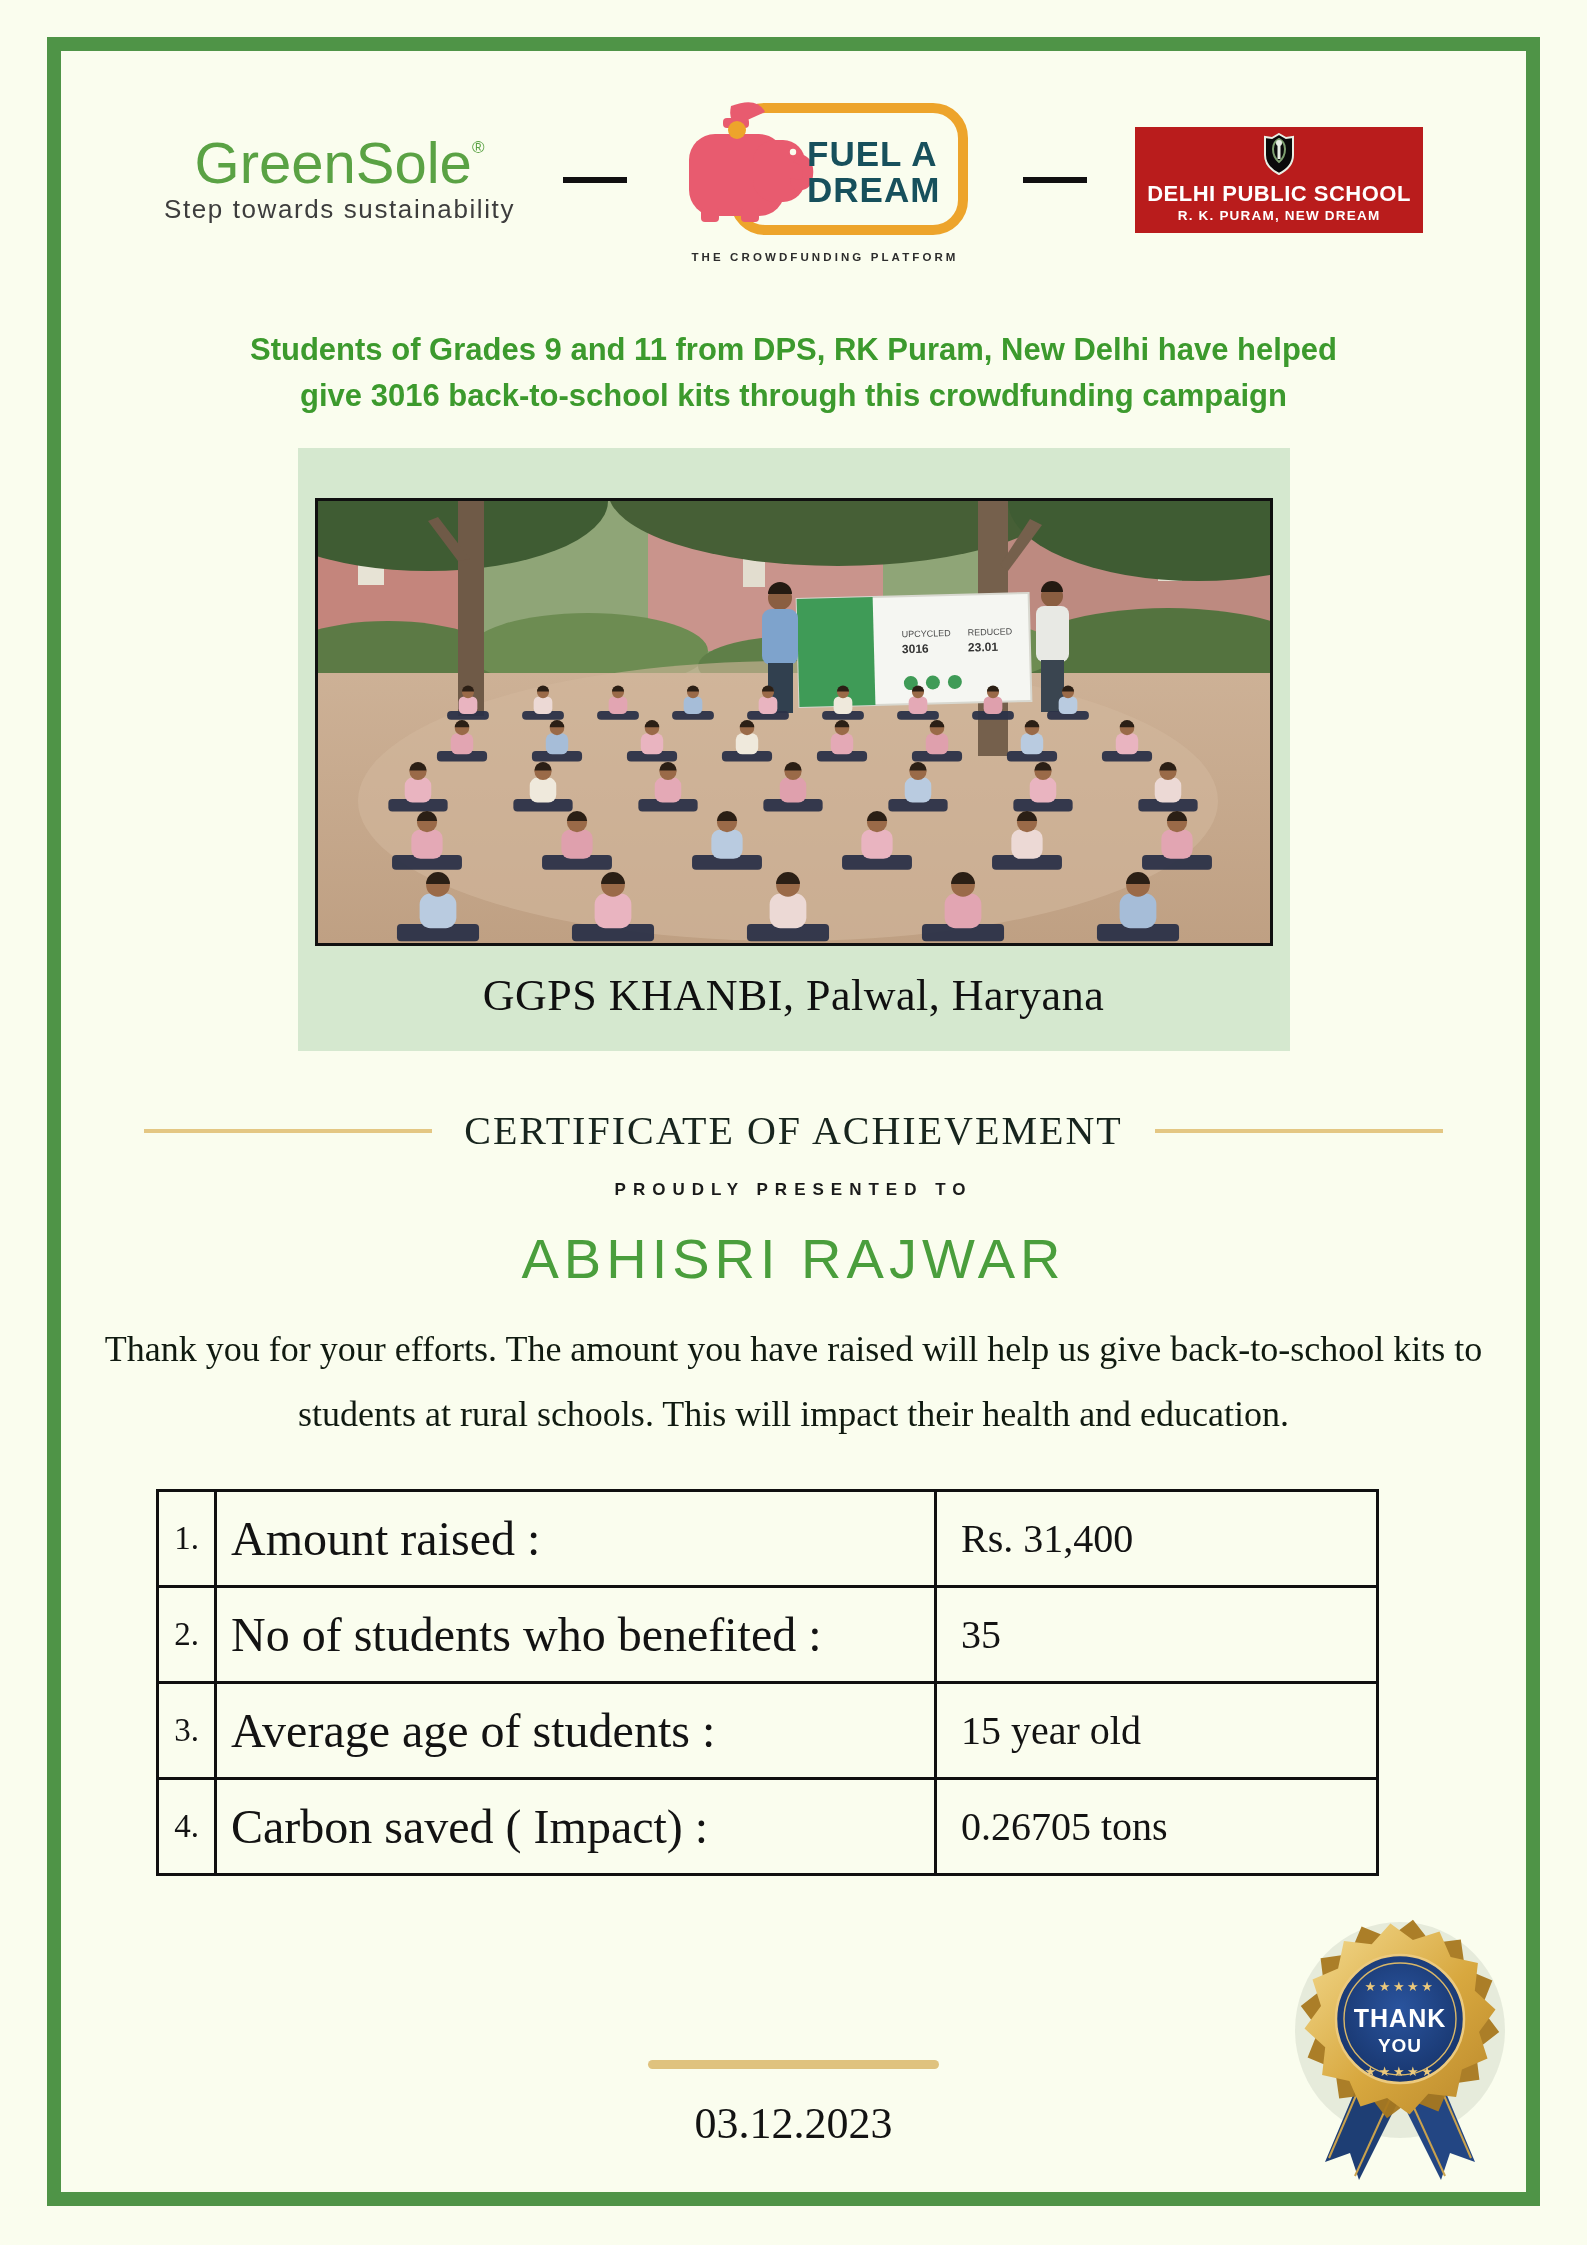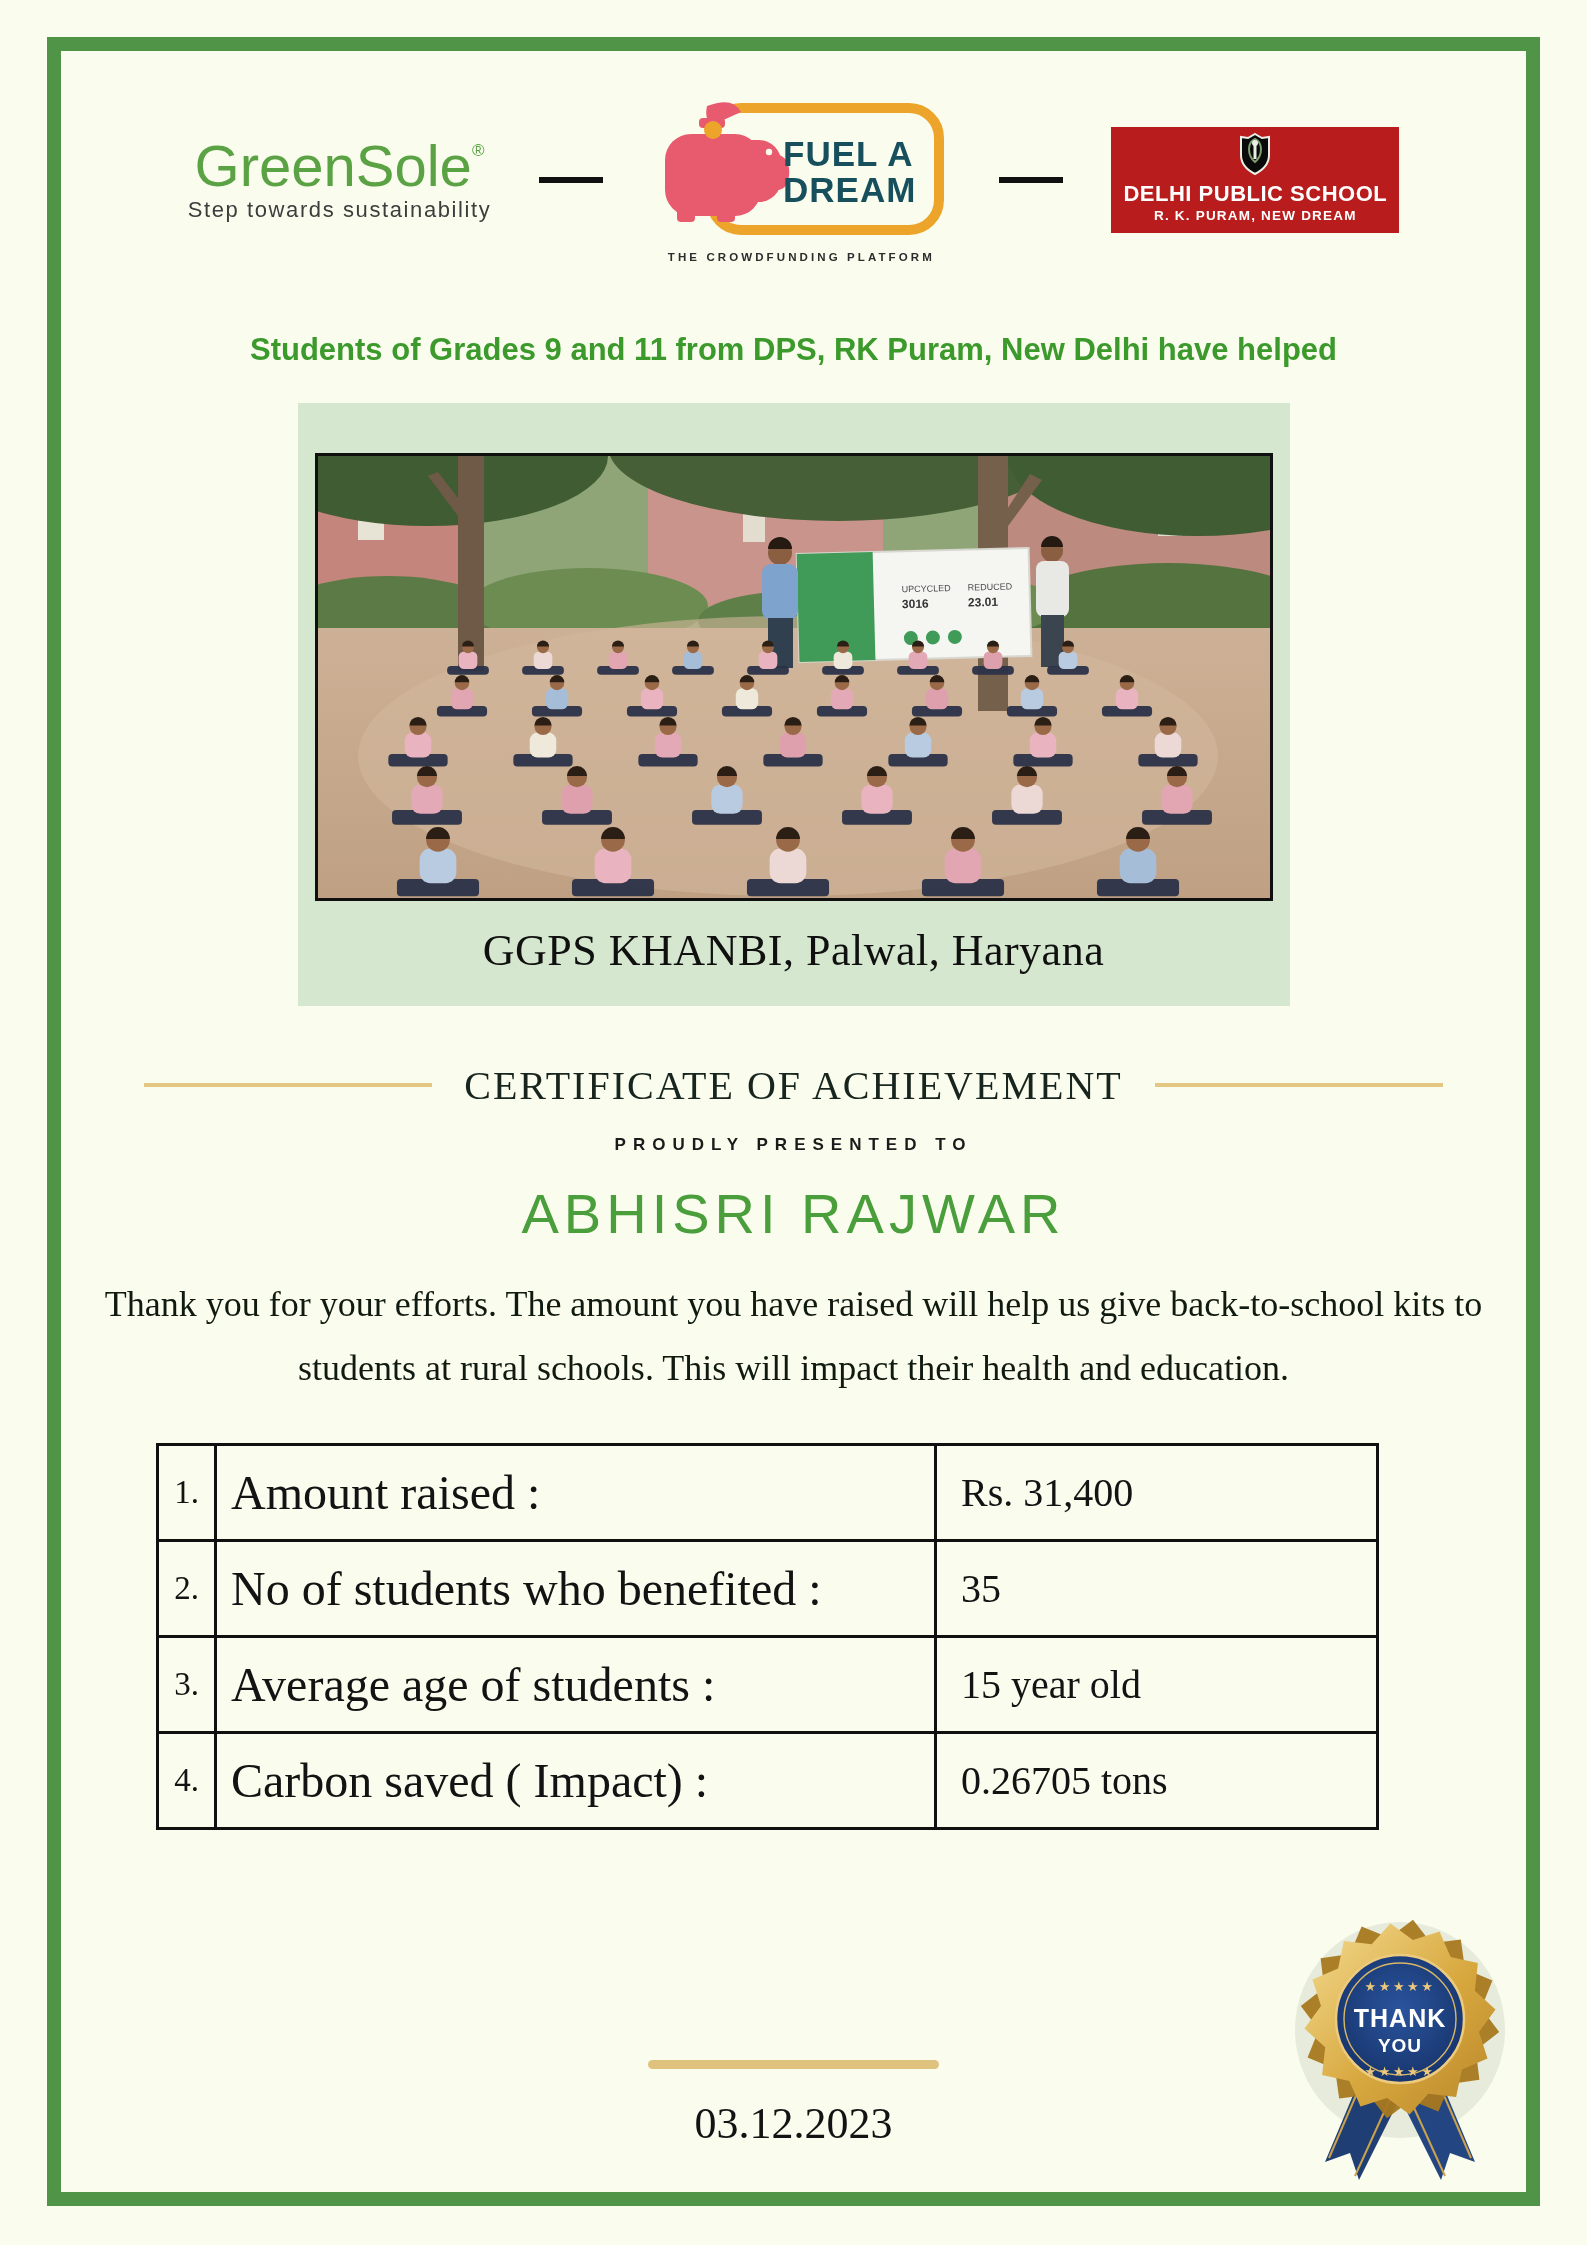--- a/index.html
+++ b/index.html
@@ -9,21 +9,21 @@
     font-family:"Liberation Serif", serif;
   }
   .frame{position:absolute;left:47px;right:47px;top:37px;bottom:39px;
     border:14px solid #4f9447;pointer-events:none;z-index:5;}
 
   
   .logos{display:flex;align-items:center;justify-content:center;gap:48px;padding-top:96px;}
   .gs{text-align:center;}
   .gs-name{font-family:"Liberation Sans",sans-serif;font-weight:400;font-size:58px;color:#5aa244;line-height:1;}
   .gs-reg{font-size:17px;vertical-align:30px;color:#5aa244;}
-  .gs-tag{font-family:"Liberation Sans",sans-serif;font-size:22px;color:#3d3d3d;letter-spacing:1.6px;margin-top:2px;}
+  .gs-tag{font-family:"Liberation Sans",sans-serif;font-size:26px;color:#3d3d3d;letter-spacing:1.6px;margin-top:2px;}
   .dash{width:64px;border-top:6px solid #101010;}
   .fad{text-align:center;width:300px;}
   .fad-tag{font-family:"Liberation Sans",sans-serif;font-size:11.5px;letter-spacing:3.1px;color:#2c2c2c;margin-top:1px;font-weight:700;}
   .dps{width:268px;background:#b91c1c;color:#fff;text-align:center;padding:6px 10px 10px;}
   .dps-l1{font-family:"Liberation Sans",sans-serif;font-weight:700;font-size:22px;letter-spacing:.5px;margin-top:2px;}
   .dps-l2{font-family:"Liberation Sans",sans-serif;font-weight:700;font-size:13.5px;letter-spacing:1.2px;margin-top:1px;}
 
   
   .headline{margin-top:64px;text-align:center;font-family:"Liberation Sans",sans-serif;
     font-weight:700;font-size:31px;color:#3c9a2d;line-height:1.47;}
@@ -98,20 +98,21 @@
       <rect x="17.5" y="12" width="3" height="14" fill="#e9efe4"></rect>
       <circle cx="19" cy="10" r="3" fill="#e9efe4"></circle>
     </svg>
     <div class="dps-l1">DELHI PUBLIC SCHOOL</div>
     <div class="dps-l2">R. K. PURAM, NEW DREAM</div>
   </div>
 </div>
 
 <div class="headline">
   <div>Students of Grades 9 and 11 from DPS, RK Puram, New Delhi have helped</div>
+  <div>give 3016 back-to-school kits through this crowdfunding campaign</div>
 </div>
 
 <div class="photo-card">
   <div class="photo-frame">
     <svg id="scene" width="952" height="442" viewBox="0 0 952 442">
       <defs>
         <linearGradient id="ground" x1="0" y1="0" x2="0" y2="1">
           <stop offset="0" stop-color="#cdb196"></stop>
             <stop offset="1" stop-color="#bfa083"></stop>
         </linearGradient>

